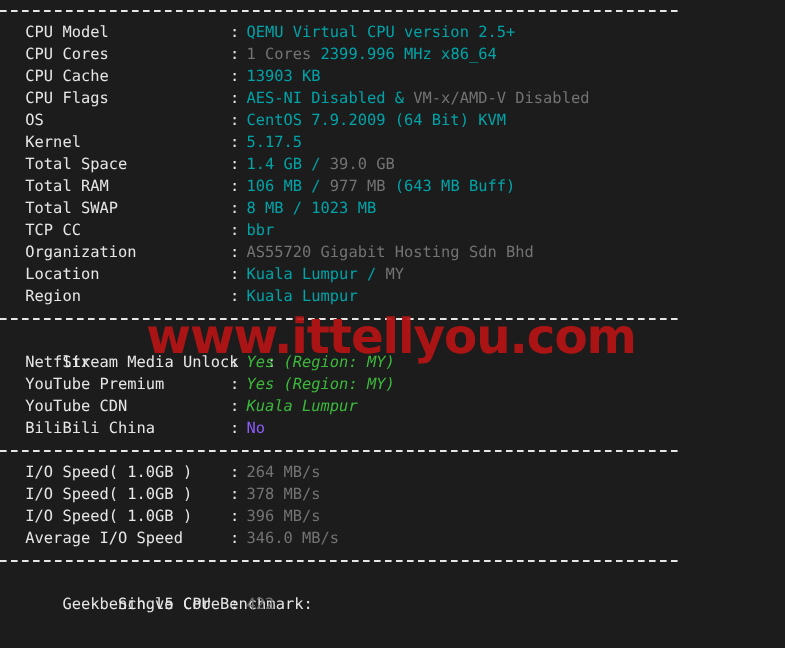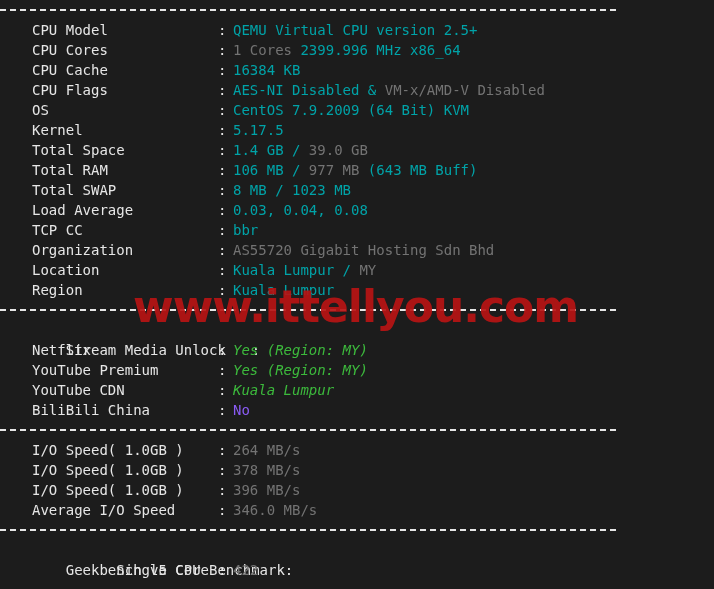--- a/index.html
+++ b/index.html
@@ -34,23 +34,22 @@
     width: 616px;
     height: 0;
     border-top: 2px dashed #e6e6e6;
   }
 
   
   .row {
     height: 20px;
     line-height: 20px;
     white-space: pre;
-    padding-left: 7px;
+    padding-left: 23px;
     box-sizing: border-box;
-    margin-left: 25px;
   }
   .lbl {
     display: inline-block;
     width: 186px;
     color: #e6e6e6;
   }
   .lbl.right {
     text-align: right;
     padding-right: 9px;
     width: 177px;
@@ -94,28 +93,27 @@
 
 <div id="screen">
 
   <div class="sep">
     <div class="rule"></div>
   </div>
 
   <div id="system-rows">
       <div class="row"><span class="lbl">CPU Model</span><span class="colon">:</span><span class="val c-cyan">QEMU Virtual CPU version 2.5+</span></div>
       <div class="row"><span class="lbl">CPU Cores</span><span class="colon">:</span><span class="val c-yellow">1 Cores </span><span class="val c-cyan">2399.996 MHz x86_64</span></div>
-      <div class="row"><span class="lbl">CPU Cache</span><span class="colon">:</span><span class="val c-cyan">16384 KB</span></div>
+      <div class="row"><span class="lbl">CPU Cache</span><span class="colon">:</span><span class="val c-cyan">13903 KB</span></div>
       <div class="row"><span class="lbl">CPU Flags</span><span class="colon">:</span><span class="val c-cyan">AES-NI Disabled &amp; </span><span class="val c-yellow">VM-x/AMD-V Disabled</span></div>
       <div class="row"><span class="lbl">OS</span><span class="colon">:</span><span class="val c-cyan">CentOS 7.9.2009 (64 Bit) KVM</span></div>
       <div class="row"><span class="lbl">Kernel</span><span class="colon">:</span><span class="val c-cyan">5.17.5</span></div>
       <div class="row"><span class="lbl">Total Space</span><span class="colon">:</span><span class="val c-cyan">1.4 GB / </span><span class="val c-yellow">39.0 GB</span></div>
       <div class="row"><span class="lbl">Total RAM</span><span class="colon">:</span><span class="val c-cyan">106 MB / </span><span class="val c-yellow">977 MB</span><span class="val c-cyan"> (643 MB Buff)</span></div>
       <div class="row"><span class="lbl">Total SWAP</span><span class="colon">:</span><span class="val c-cyan">8 MB / 1023 MB</span></div>
-      <div class="row"><span class="lbl">Load Average</span><span class="colon">:</span><span class="val c-cyan">0.03, 0.04, 0.08</span></div>
       <div class="row"><span class="lbl">TCP CC</span><span class="colon">:</span><span class="val c-cyan">bbr</span></div>
       <div class="row"><span class="lbl">Organization</span><span class="colon">:</span><span class="val c-yellow">AS55720 Gigabit Hosting Sdn Bhd</span></div>
       <div class="row"><span class="lbl">Location</span><span class="colon">:</span><span class="val c-cyan">Kuala Lumpur / </span><span class="val c-yellow">MY</span></div>
       <div class="row"><span class="lbl">Region</span><span class="colon">:</span><span class="val c-cyan">Kuala Lumpur</span></div>
     </div>
 
   <div class="sep">
     <div class="rule"></div>
   </div>
 

